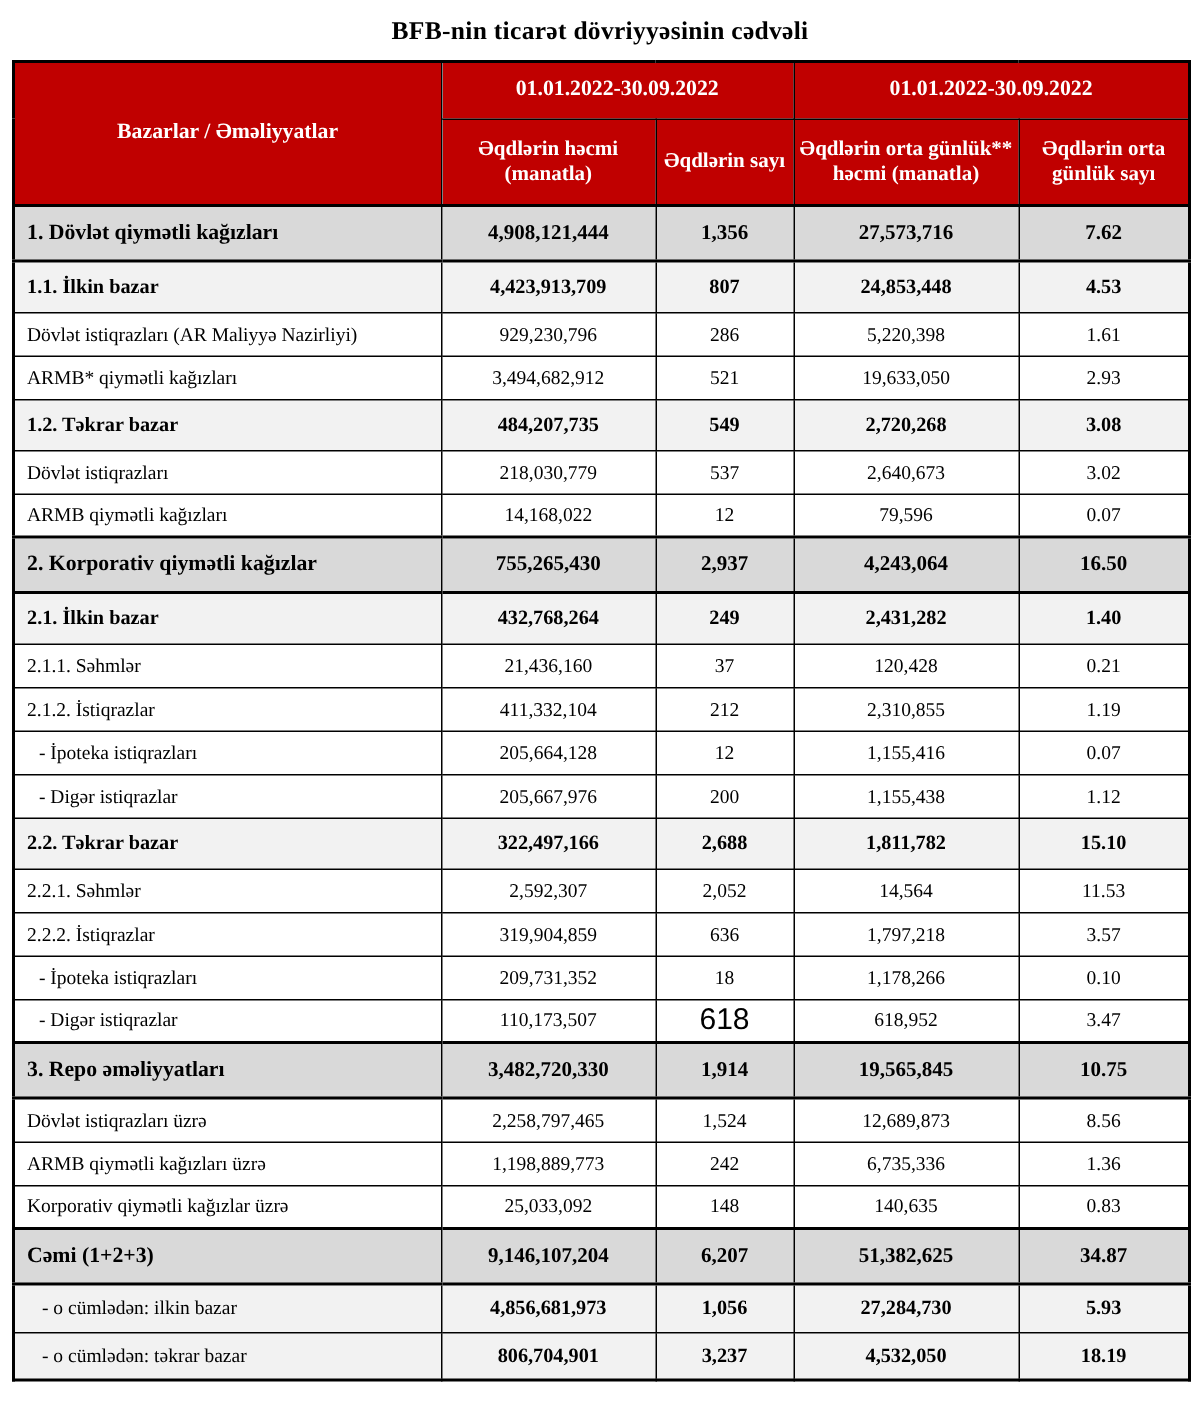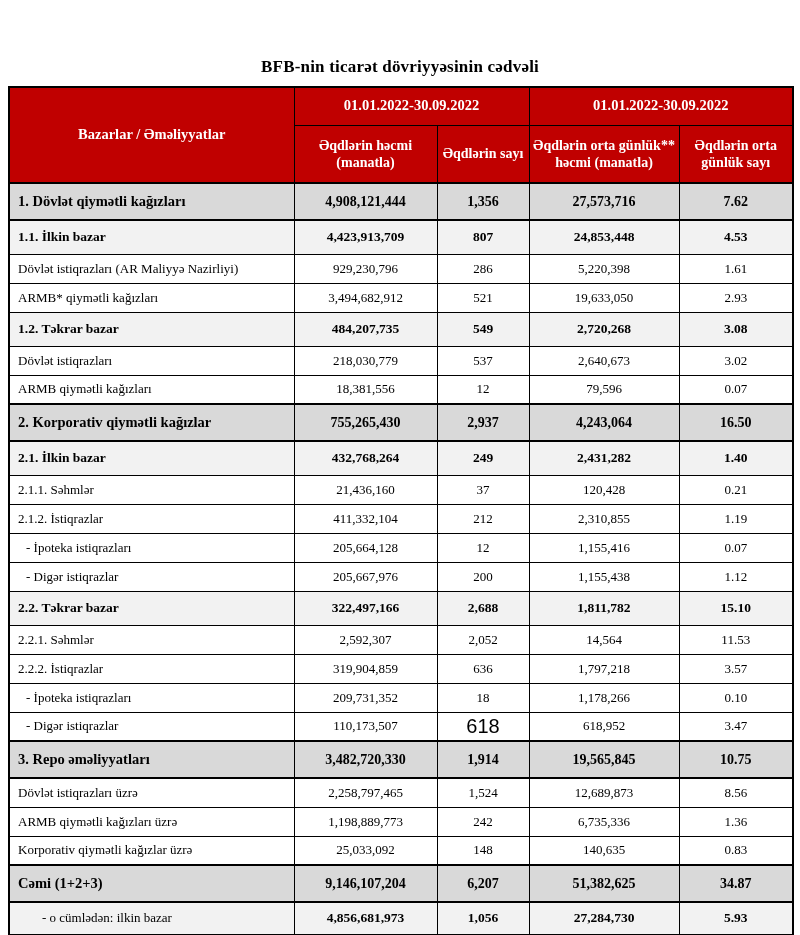--- a/index.html
+++ b/index.html
@@ -7,21 +7,21 @@
     --header-text:#ffffff;
     --section-bg:#d9d9d9;
     --subsection-bg:#f2f2f2;
     --border:#000000;
   }
   *{margin:0;padding:0;box-sizing:border-box;}
   html,body{width:800px;height:935px;background:#ffffff;overflow:hidden;
     font-family:"Liberation Serif", serif;color:#000;}
   .page-title{
     text-align:center;font-weight:bold;font-size:17px;
-    padding-top:11px;height:40px;letter-spacing:.2px;margin-top:46px;
+    padding-top:11px;height:40px;letter-spacing:.2px;
   }
   table.turnover{
     border-collapse:collapse;table-layout:fixed;
     width:784px;margin-left:8px;
     border:2px solid var(--border);
   }
   col.c-label{width:285px;}
   col.c-vol{width:143px;}
   col.c-cnt{width:92px;}
   col.c-avgvol{width:150px;}
@@ -43,21 +43,21 @@
   tr.sub td{height:34px;background:var(--subsection-bg);font-weight:bold;}
   tr.sub td.label{font-size:13.5px;}
   tr.sub td.num{font-size:13.5px;margin-left:22px;}
   tr.section td{
     height:37px;background:var(--section-bg);font-weight:bold;
     border-top:2px solid var(--border);border-bottom:2px solid var(--border);
   }
   tr.section td.label{font-size:14.5px;}
   tr.section td.num{font-size:14px;}
   tr.subtotal td{height:32px;background:var(--subsection-bg);}
-  tr.subtotal td.label{padding-left:32px;}
+  tr.subtotal td.label{padding-left:18px;}
   tr.subtotal td.num{font-weight:bold;font-size:13.5px;}
   td.sans{font-family:"Liberation Sans", sans-serif;font-size:20px;font-weight:normal;}
 </style>
 </head>
 <body>
 
 <div class="page-title">BFB-nin ticarət dövriyyəsinin cədvəli</div>
 
 <table class="turnover">
   <colgroup>
@@ -118,21 +118,21 @@
       </tr>
       <tr class="plain">
         <td class="label">Dövlət istiqrazları</td>
         <td class="num">218,030,779</td>
         <td class="num">537</td>
         <td class="num">2,640,673</td>
         <td class="num">3.02</td>
       </tr>
       <tr class="plain">
         <td class="label">ARMB qiymətli kağızları</td>
-        <td class="num">18,381,556</td>
+        <td class="num">14,168,022</td>
         <td class="num">12</td>
         <td class="num">79,596</td>
         <td class="num">0.07</td>
       </tr>
       <tr class="section">
         <td class="label">2. Korporativ qiymətli kağızlar</td>
         <td class="num">755,265,430</td>
         <td class="num">2,937</td>
         <td class="num">4,243,064</td>
         <td class="num">16.50</td>

